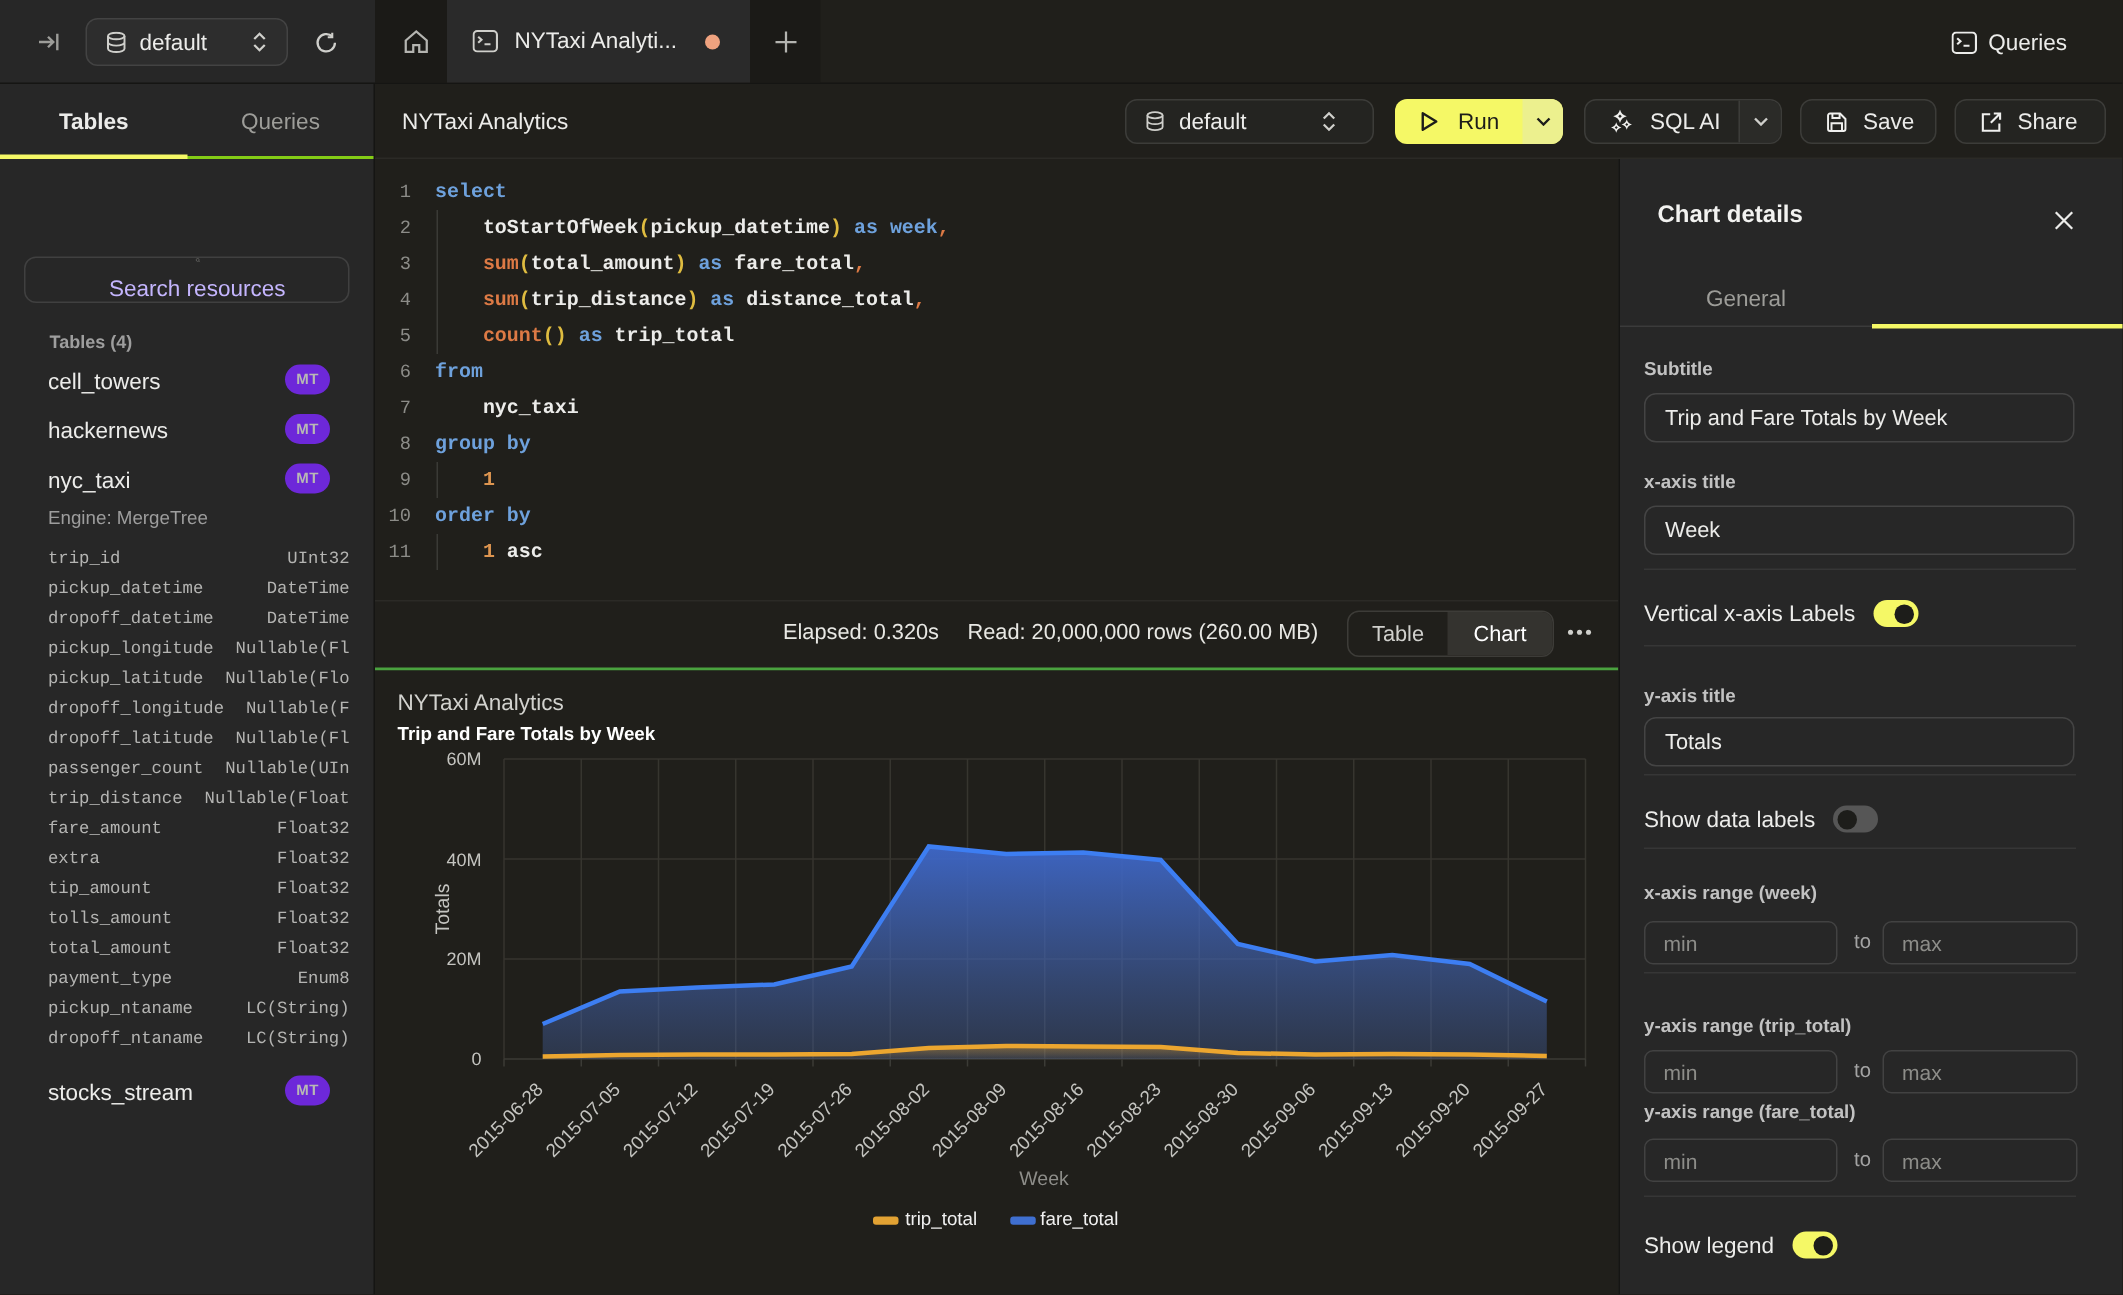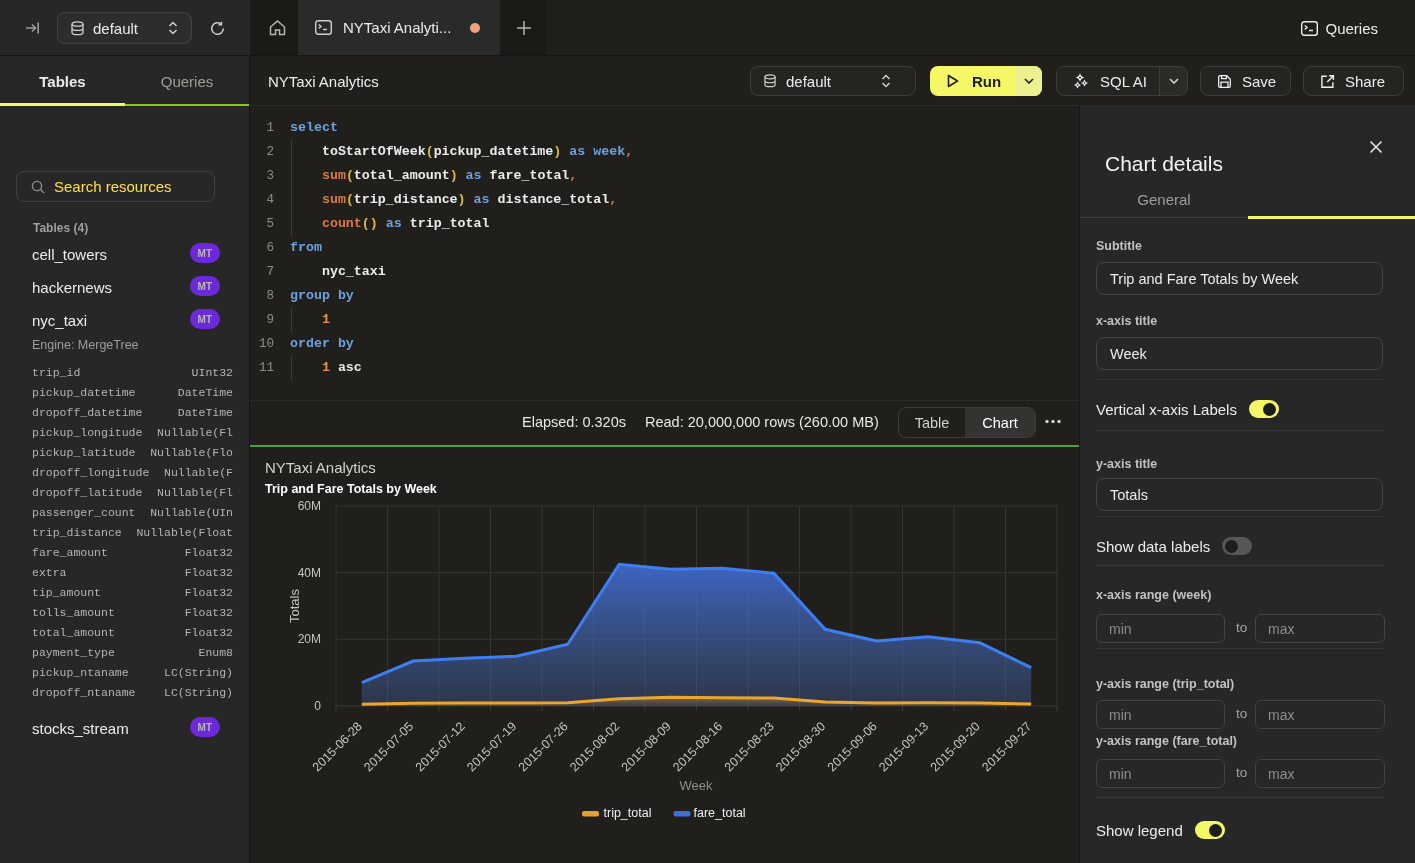--- a/index.html
+++ b/index.html
@@ -19,21 +19,21 @@
 .dot { width:10px; height:10px; border-radius:50%; background:#efa27f; }
 #queriesbtn { right:37px; top:20px; display:flex; align-items:center; color:#ececea; font-size:15px; gap:7px; }
 
 
 #sidebar { left:0; top:56px; width:250px; height:807px; background:#272727; border-right:1px solid #151513; }
 #sidetabs { left:0; top:0; width:249px; height:50px; border-bottom:2px solid #84cc16; }
 #sidetabs .t1 { position:absolute; left:0; top:0; width:125px; height:50px; color:#ececea; font-size:15px; font-weight:600; display:flex; align-items:center; justify-content:center; }
 #sidetabs .t2 { position:absolute; left:125px; top:0; width:124px; height:50px; color:#9d9d99; font-size:15px; display:flex; align-items:center; justify-content:center; }
 #sidetabs .yl { position:absolute; left:0; top:47px; width:125px; height:3px; background:#f5f866; }
 #newtable { left:16px; top:66px; width:217px; height:32px; background:#f5f866; border-radius:8px; display:flex; align-items:center; justify-content:center; gap:9px; color:#1d1d1a; font-size:15px; }
-#sidesearch { left:16px; top:115px; width:199px; height:31px; border:1px solid #404040; border-radius:8px; display:flex; align-items:center; color:#fde047; font-size:15px; gap:9px; padding-left:14px; }
+#sidesearch { left:16px; top:115px; width:217px; height:31px; border:1px solid #404040; border-radius:8px; display:flex; align-items:center; color:#c4b5fd; font-size:15px; gap:9px; padding-left:14px;flex-direction:column; }
 #tablecount { left:33px; top:165px; color:#9e9e9e; font-size:12px; font-weight:700; }
 .trow { position:absolute; left:32px; width:201px; height:20px; color:#ececea; font-size:15px; }
 .mt { position:absolute; right:13px; top:-3px; width:30px; height:20px; background:#6d28d9; border-radius:10px; color:#b8b8b4; font-size:10px; font-weight:700; display:flex; align-items:center; justify-content:center; letter-spacing:0.3px; }
 #engine { left:32px; top:282px; color:#9d9d9d; font-size:12.5px; }
 .col { position:absolute; left:32px; width:201px; font-family:"Liberation Mono",monospace; font-size:11.5px; color:#b4b4b2; white-space:pre; }
 .col b { position:absolute; right:0; font-weight:400; }
 
 
 #mainhdr { left:250px; top:56px; width:1165px; height:50px; background:#201f1b; border-bottom:1px solid #2b2a26; }
 #mainhdr h1 { position:absolute; left:18px; top:17px; font-size:15px; font-weight:500; color:#ececea; }
@@ -59,21 +59,21 @@
 #seg .s1 { width:67px; height:100%; display:flex; align-items:center; justify-content:center; color:#d0d0cc; font-size:14.5px; }
 #seg .s2 { width:71px; height:100%; background:#34332f; display:flex; align-items:center; justify-content:center; color:#ffffff; font-size:14.5px; font-weight:500; }
 #dots { position:absolute; left:795px; top:18px; }
 #greenline { left:250px; top:445px; width:829px; height:2px; background:#4aa23f; }
 
 
 #chart { left:250px; top:447px; width:829px; height:416px; background:#201f1b; }
 
 
 #panel { left:1079px; top:106px; width:336px; height:757px; background:#272727; border-left:1px solid #151513; }
-#panel h2 { position:absolute; left:25px; top:46px; font-size:21px; font-weight:400; color:#f2f2f0; }
+#panel h2 { position:absolute; left:25px; top:29px; font-size:16px; font-weight:700; color:#f2f2f0; }
 #ptabs { position:absolute; left:0; top:74px; width:336px; height:38px; border-bottom:1px solid #3b3b3b; }
 #ptabs .g { position:absolute; left:0; top:0; width:168px; height:38px; display:flex; align-items:center; justify-content:center; color:#9d9d99; font-size:15px; }
 #ptabs .a { position:absolute; left:168px; top:0; width:168px; height:38px; display:flex; align-items:center; justify-content:center; color:#f2f2f0; font-size:15px; font-weight:500; }
 #ptabs .yl { position:absolute; left:168px; top:36px; width:168px; height:3px; background:#f5f866; }
 .plabel { position:absolute; left:16px; color:#c2c2c2; font-size:12.5px; font-weight:700; }
 .pinput { position:absolute; left:16px; width:287px; height:33px; border:1px solid #444444; border-radius:8px; background:#272727; color:#ececea; font-size:14.5px; display:flex; align-items:center; padding-left:13px; }
 .pdiv { position:absolute; left:16px; width:288px; height:1px; background:#363636; }
 .togglerow { position:absolute; left:16px; display:flex; align-items:center; gap:12px; color:#ececea; font-size:15px; }
 .tog { width:30px; height:18px; border-radius:9px; position:relative; }
 .tog.on { background:#f5f866; }
@@ -183,21 +183,21 @@
         </svg>
       <span style="margin-left:10px">default</span>
       <svg style="margin-left:auto;margin-right:24px" width="10" height="14" viewBox="0 0 10 14" fill="none" stroke="#cfcfcb" stroke-width="1.5">
           <path d="M1.5 5 L5 1.5 L8.5 5 M1.5 9 L5 12.5 L8.5 9"></path>
         </svg>
     </div>
     <div class="btn" style="left:680px;width:112px;background:#f5f866;border:none;overflow:hidden;">
       <svg style="margin-left:17px" width="12" height="14" viewBox="0 0 12 14" fill="none" stroke="#1d1d1a" stroke-width="1.6" stroke-linejoin="round">
           <path d="M1.5 1.5 L10.5 7 L1.5 12.5 Z"></path>
         </svg>
-      <span style="margin-left:13px;color:#1d1d1a;font-weight:700;">Run</span>
+      <span style="margin-left:13px;color:#1d1d1a;font-weight:400;">Run</span>
       <div style="margin-left:auto;width:27px;height:30px;background:#ecf08e;display:flex;align-items:center;justify-content:center;">
         <svg width="10" height="6" viewBox="0 0 10 6" fill="none" stroke="#1d1d1a" stroke-width="1.6">
             <path d="M1 1 L5 5 L9 1"></path>
           </svg>
       </div>
     </div>
     <div class="btn" style="left:806px;width:132px;overflow:hidden;">
       <svg style="margin-left:17px" width="14" height="16" viewBox="0 0 14 16" fill="#f0f0ee" fill-rule="evenodd">
           <path d="M6 0 Q6.9 3.6 10.5 4.5 Q6.9 5.4 6 9 Q5.1 5.4 1.5 4.5 Q5.1 3.6 6 0 Z M6 3.3 L7.2 4.5 L6 5.7 L4.8 4.5 Z"></path>
           <path d="M3.5 8.5 Q4.2 11.3 7 12 Q4.2 12.7 3.5 15.5 Q2.8 12.7 0 12 Q2.8 11.3 3.5 8.5 Z M3.5 11 L4.5 12 L3.5 13 L2.5 12 Z"></path>

